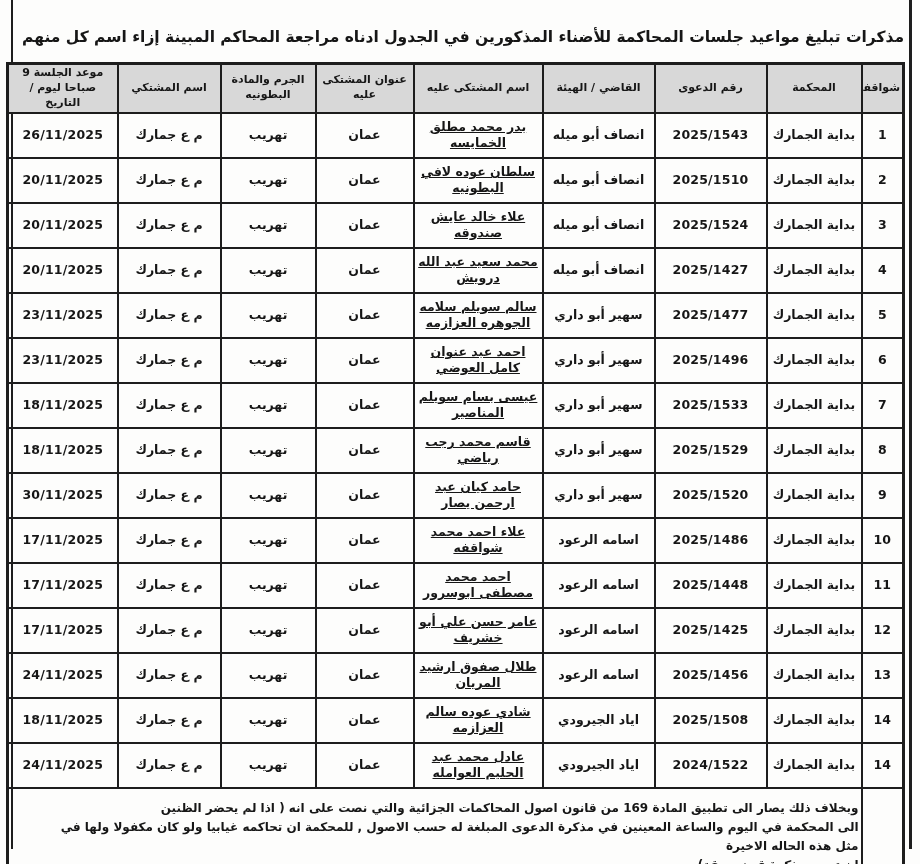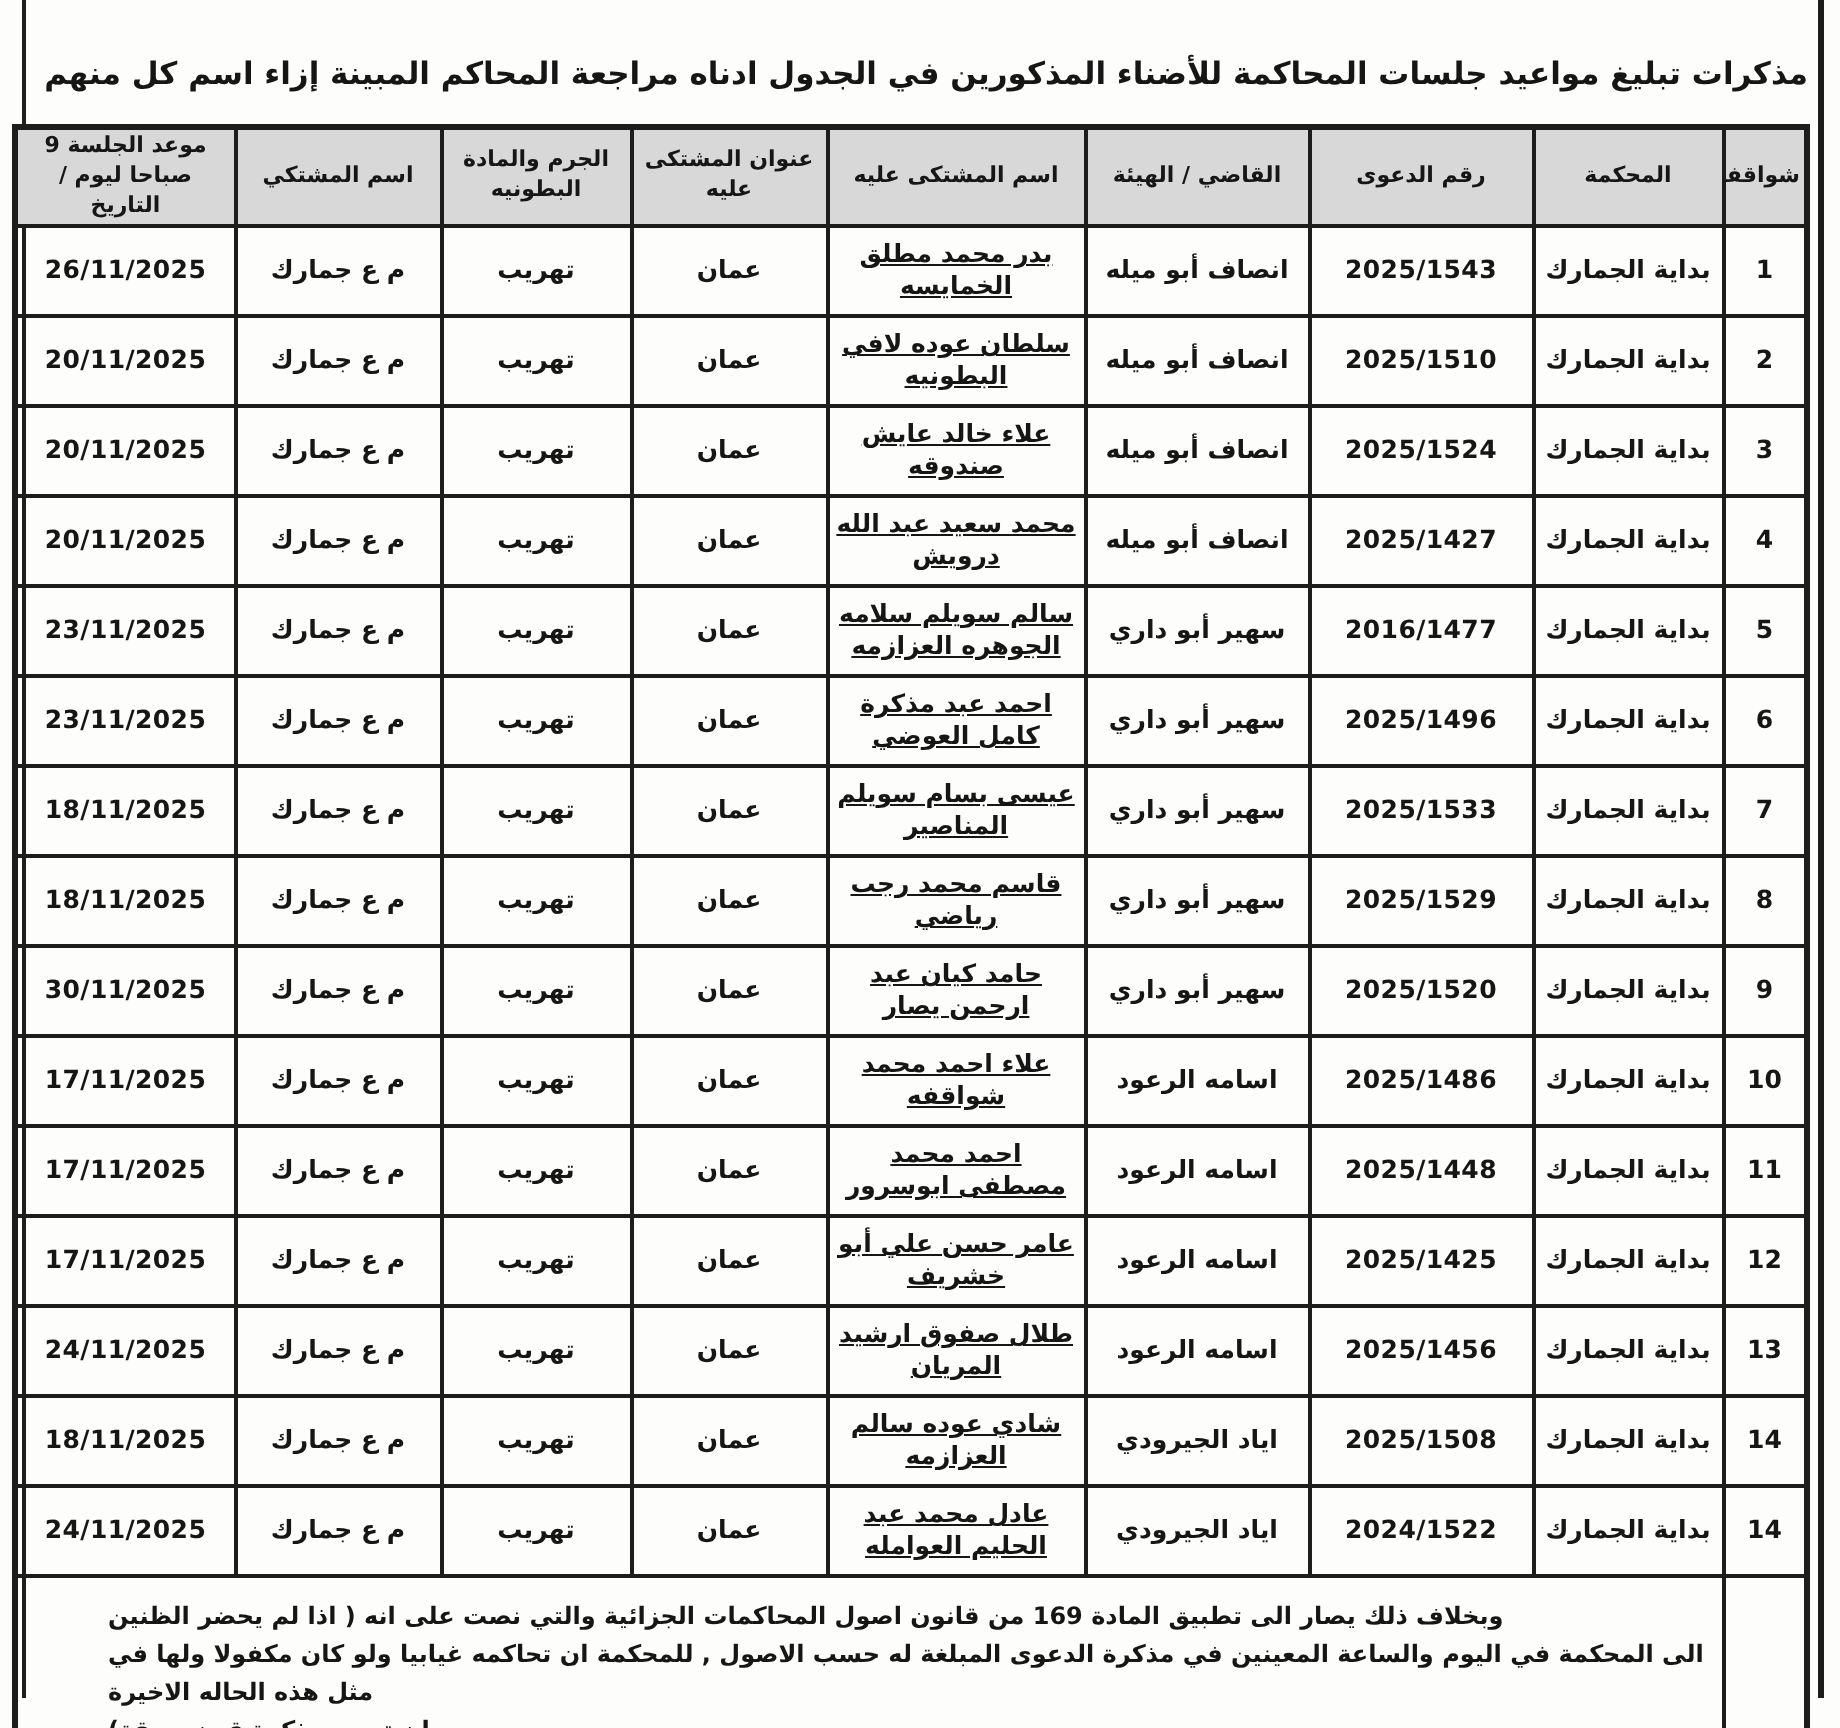--- a/index.html
+++ b/index.html
@@ -30,21 +30,21 @@
     background:#d8d8d8;height:44px;font-size:11px;line-height:1.35;
   }
   .notice tbody td{height:41px;font-size:12.5px;line-height:1.25;}
   .c-number{font-size:14px;}
   .c-case_number,.c-date{direction:ltr;font-size:13.5px;letter-spacing:.2px;}
   .c-date{font-size:13.5px;}
   .c-defendant{font-size:12px;line-height:1.3;text-decoration:underline;}
   .c-judge{font-size:12px;}
   .footer-row td{height:92px;vertical-align:top;}
   .footer-note{font-size:12px;line-height:1.6;padding-top:10px !important;}
-  .footer-note .ln{text-align:left;padding-left:43px;}
+  .footer-note .ln{text-align:right;padding-left:43px;}
 </style>
 </head>
 <body>
 
 <div class="page-vline vline-left"></div>
 <div class="page-vline vline-right"></div>
 
 <div class="doc-title">مذكرات تبليغ مواعيد جلسات المحاكمة للأضناء المذكورين في الجدول ادناه مراجعة المحاكم المبينة إزاء اسم كل منهم في المواعيد المبينة أدناه</div>
 
 <table class="notice">
@@ -113,34 +113,34 @@
         <td class="c-judge">انصاف أبو ميله</td>
         <td class="c-defendant">محمد سعيد عبد الله درويش</td>
         <td class="c-address">عمان</td>
         <td class="c-crime">تهريب</td>
         <td class="c-complainant">م ع جمارك</td>
         <td class="c-date">20/11/2025</td>
       </tr>
       <tr>
         <td class="c-number">5</td>
         <td class="c-court">بداية الجمارك</td>
-        <td class="c-case_number">2016/1477</td>
+        <td class="c-case_number">2025/1477</td>
         <td class="c-judge">سهير أبو داري</td>
         <td class="c-defendant">سالم سويلم سلامه الجوهره العزازمه</td>
         <td class="c-address">عمان</td>
         <td class="c-crime">تهريب</td>
         <td class="c-complainant">م ع جمارك</td>
         <td class="c-date">23/11/2025</td>
       </tr>
       <tr>
         <td class="c-number">6</td>
         <td class="c-court">بداية الجمارك</td>
         <td class="c-case_number">2025/1496</td>
         <td class="c-judge">سهير أبو داري</td>
-        <td class="c-defendant">احمد عبد مذكرة كامل العوضي</td>
+        <td class="c-defendant">احمد عبد عنوان كامل العوضي</td>
         <td class="c-address">عمان</td>
         <td class="c-crime">تهريب</td>
         <td class="c-complainant">م ع جمارك</td>
         <td class="c-date">23/11/2025</td>
       </tr>
       <tr>
         <td class="c-number">7</td>
         <td class="c-court">بداية الجمارك</td>
         <td class="c-case_number">2025/1533</td>
         <td class="c-judge">سهير أبو داري</td>

